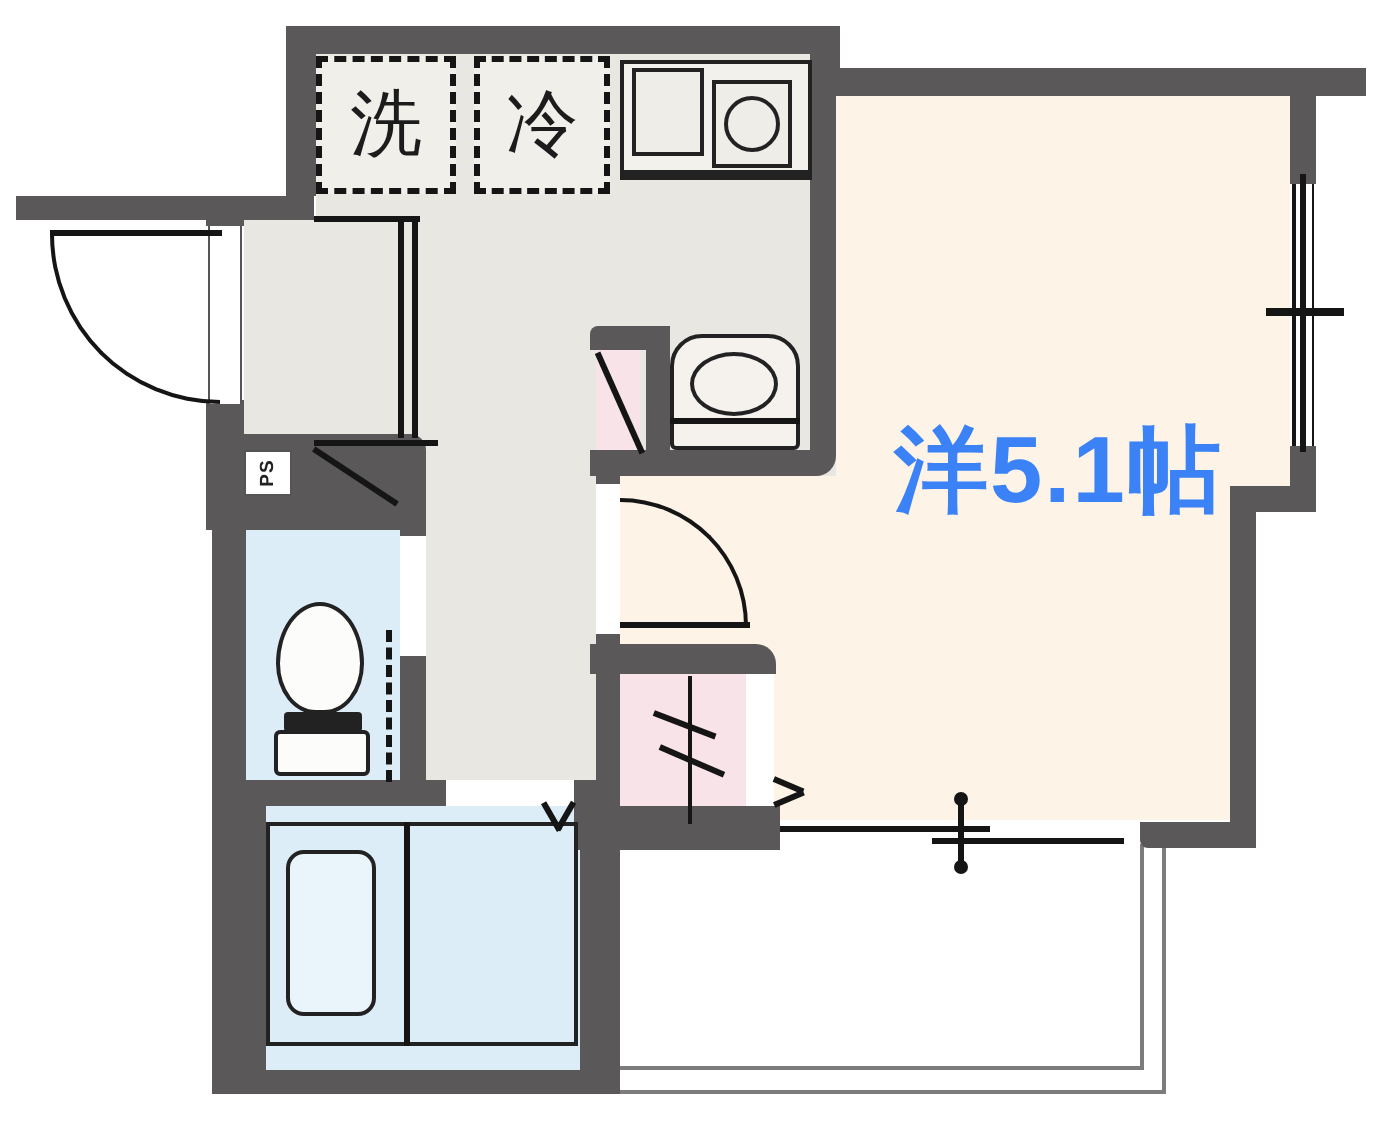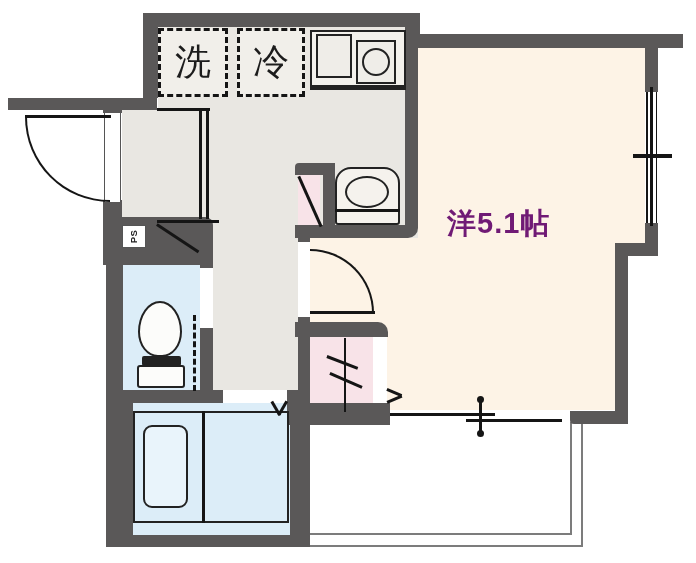--- a/index.html
+++ b/index.html
@@ -138,15 +138,15 @@
 
   <div class="rot" style="left:272px;top:400px;width:16px;transform:rotate(60deg);"></div>
   <div class="rot" style="left:287px;top:400px;width:16px;transform:rotate(120deg);"></div>
   <div class="rot" style="left:387px;top:388px;width:15.5px;transform:rotate(23deg);"></div>
   <div class="rot" style="left:387px;top:401px;width:15.5px;transform:rotate(-23deg);"></div>
 
   <div style="position:absolute;left:122px;top:225px;width:24px;height:23px;background:#fff;border:1px solid #555;display:flex;align-items:center;justify-content:center;">
     <span style="font-size:9.5px;font-weight:600;color:#222;transform:rotate(-90deg);letter-spacing:0.5px;">PS</span>
   </div>
 
-  <div style="position:absolute;left:447px;top:204px;font-size:29px;font-weight:600;color:#701a75;letter-spacing:1px;">洋5.1帖</div>
+  <div style="position:absolute;left:447px;top:204px;font-size:47px;font-weight:600;color:#3b82f6;letter-spacing:1px;">洋5.1帖</div>
 
 </div>
 
 </body></html>

